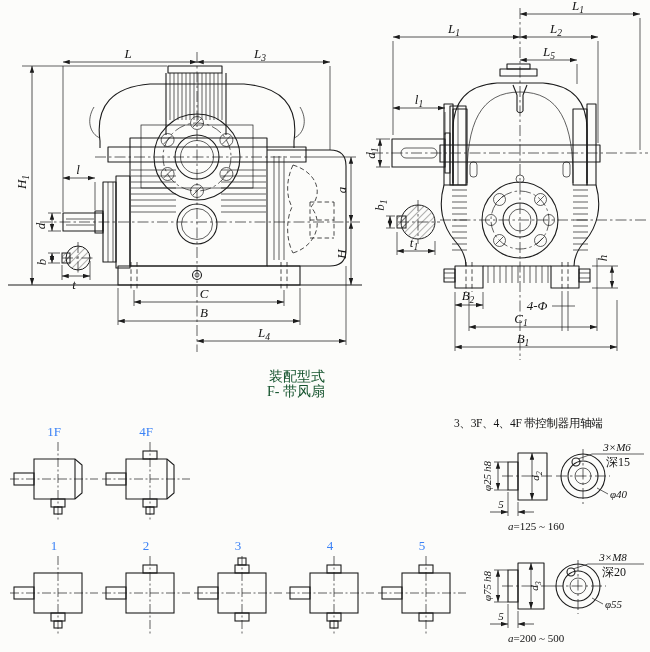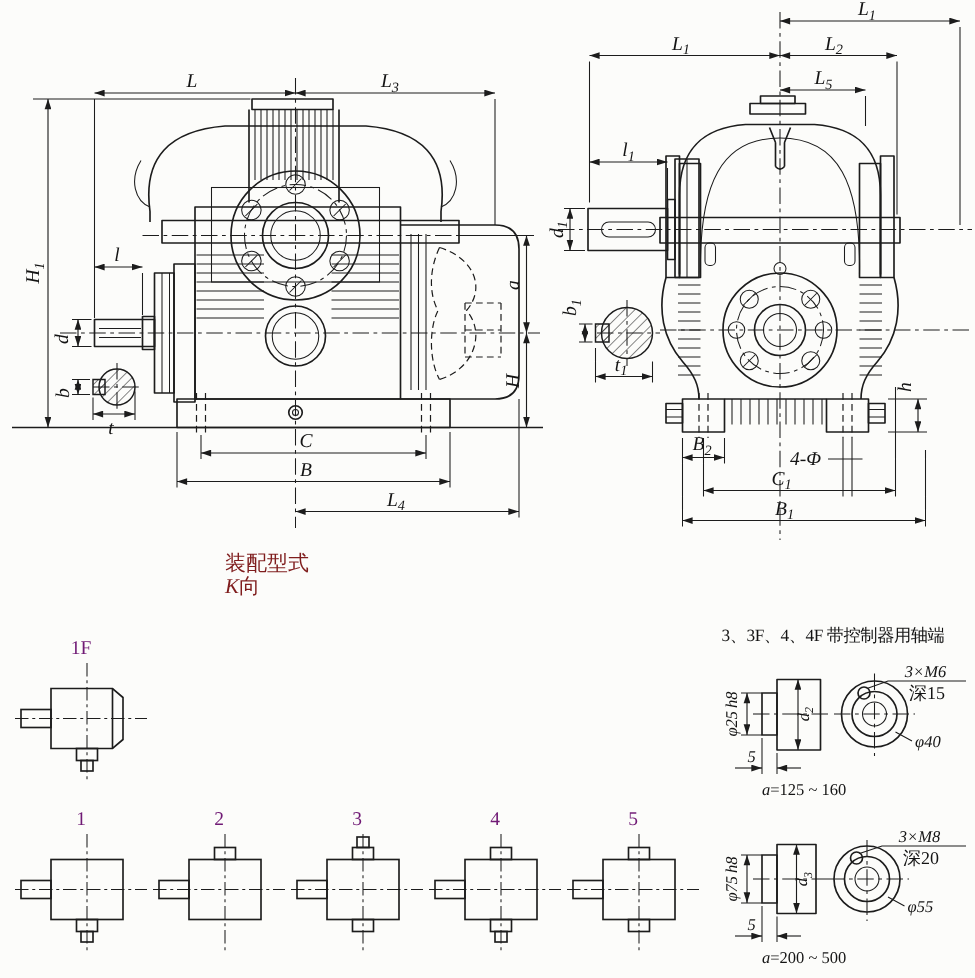--- a/index.html
+++ b/index.html
@@ -9,28 +9,28 @@
   .k{fill:none;stroke:#1c1c1c;stroke-width:1.1;stroke-linejoin:round;}
   .thin{fill:none;stroke:#1c1c1c;stroke-width:0.7;}
   .cl{fill:none;stroke:#1c1c1c;stroke-width:0.7;stroke-dasharray:11 3 2.5 3;}
   .hid{fill:none;stroke:#1c1c1c;stroke-width:0.8;stroke-dasharray:4.5 2.8;}
   .dimln{fill:none;stroke:#1c1c1c;stroke-width:0.75;}
   .hatchf{fill:url(#hat);stroke:#1c1c1c;stroke-width:1;}
   text.dim{font:italic 13px "Liberation Serif",serif;fill:#141414;}
   text.dim tspan.sub{font-size:9.5px;}
   text.sm{font:italic 11px "Liberation Serif",serif;fill:#141414;}
   text.cjk{font:12px "Liberation Serif",serif;font-style:normal;fill:#141414;}
-  .note{position:absolute;left:150px;top:369px;width:175px;text-align:left;
-        font-size:14px;line-height:15px;color:#7f1d1d;}
+  .note{position:absolute;left:150px;top:369px;width:175px;text-align:right;
+        font-size:14px;line-height:15px;color:#14532d;}
   .note .it{font-style:italic;}
   .vgrid{position:absolute;left:8px;width:464px;display:grid;grid-template-columns:repeat(5,92px);}
   .vcell{width:92px;}
-  .vlabel{text-align:center;font-size:13px;height:15px;color:#701a75;}
+  .vlabel{text-align:center;font-size:13px;height:15px;color:#3b82f6;}
   .vicon{position:static;display:block;}
-  #se-title{position:absolute;left:481px;top:416px;width:169px;font-size:11.5px;
+  #se-title{position:absolute;left:454px;top:416px;width:169px;font-size:11.5px;
             letter-spacing:-0.3px;color:#141414;white-space:nowrap;}
 </style>
 </head>
 <body>
 
 <div id="page">
 
 <svg width="650" height="415" viewBox="0 0 650 415">
   <defs>
     <marker id="ae" markerWidth="11" markerHeight="8" refX="9.5" refY="3" orient="auto">
@@ -231,32 +231,45 @@
       <text class="dim" x="537" y="310" text-anchor="middle">4-Φ</text>
       <text class="dim" x="521" y="323" text-anchor="middle"><tspan>C</tspan><tspan class="sub" dy="3">1</tspan></text>
       <text class="dim" x="523" y="343" text-anchor="middle"><tspan>B</tspan><tspan class="sub" dy="3">1</tspan></text>
       <text class="dim" x="607" y="258" text-anchor="middle" transform="rotate(-90 607 258)"><tspan>h</tspan></text>
     </g>
   </g>
 </svg>
 
 <div class="note">
   <div>装配型式</div>
-  <div><span class="it">K</span><span>向</span></div>
+  <div><span>F-</span> <span>带风扇</span></div>
 </div>
 
 <div class="vgrid" style="top:424px;">
   <div class="vcell">
         <div class="vlabel">1F</div>
         <svg class="vicon" width="92" height="86">
           <line x1="2" y1="40" x2="90" y2="40" style="stroke:#1c1c1c;stroke-width:0.7;stroke-dasharray:9 2.5 2 2.5;fill:none"></line>
           <line x1="50" y1="3" x2="50" y2="83" style="stroke:#1c1c1c;stroke-width:0.7;stroke-dasharray:9 2.5 2 2.5;fill:none"></line>
           <path d="M26,20 H67 L74,26 V54 L67,60 H26 Z" style="stroke:#1c1c1c;stroke-width:1.1;fill:none"></path>
           <line x1="67" y1="20" x2="67" y2="60" style="stroke:#1c1c1c;stroke-width:1.1;fill:none"></line>
           <rect x="6" y="34" width="20" height="12" style="stroke:#1c1c1c;stroke-width:1.1;fill:none"></rect>
+          <rect x="43" y="60" width="14" height="8" style="stroke:#1c1c1c;stroke-width:1.1;fill:none"></rect>
+          <rect x="46" y="68" width="8" height="7" style="stroke:#1c1c1c;stroke-width:1.1;fill:none"></rect>
+        </svg>
+      </div>
+  <div class="vcell">
+        <div class="vlabel">4F</div>
+        <svg class="vicon" width="92" height="86">
+          <line x1="2" y1="40" x2="90" y2="40" style="stroke:#1c1c1c;stroke-width:0.7;stroke-dasharray:9 2.5 2 2.5;fill:none"></line>
+          <line x1="50" y1="3" x2="50" y2="83" style="stroke:#1c1c1c;stroke-width:0.7;stroke-dasharray:9 2.5 2 2.5;fill:none"></line>
+          <path d="M26,20 H67 L74,26 V54 L67,60 H26 Z" style="stroke:#1c1c1c;stroke-width:1.1;fill:none"></path>
+          <line x1="67" y1="20" x2="67" y2="60" style="stroke:#1c1c1c;stroke-width:1.1;fill:none"></line>
+          <rect x="6" y="34" width="20" height="12" style="stroke:#1c1c1c;stroke-width:1.1;fill:none"></rect>
+          <rect x="43" y="12" width="14" height="8" style="stroke:#1c1c1c;stroke-width:1.1;fill:none"></rect>
           <rect x="43" y="60" width="14" height="8" style="stroke:#1c1c1c;stroke-width:1.1;fill:none"></rect>
           <rect x="46" y="68" width="8" height="7" style="stroke:#1c1c1c;stroke-width:1.1;fill:none"></rect>
         </svg>
       </div>
 </div>
 <div class="vgrid" style="top:538px;">
   <div class="vcell">
         <div class="vlabel">1</div>
         <svg class="vicon" width="92" height="86">
           <line x1="2" y1="40" x2="90" y2="40" style="stroke:#1c1c1c;stroke-width:0.7;stroke-dasharray:9 2.5 2 2.5;fill:none"></line>

